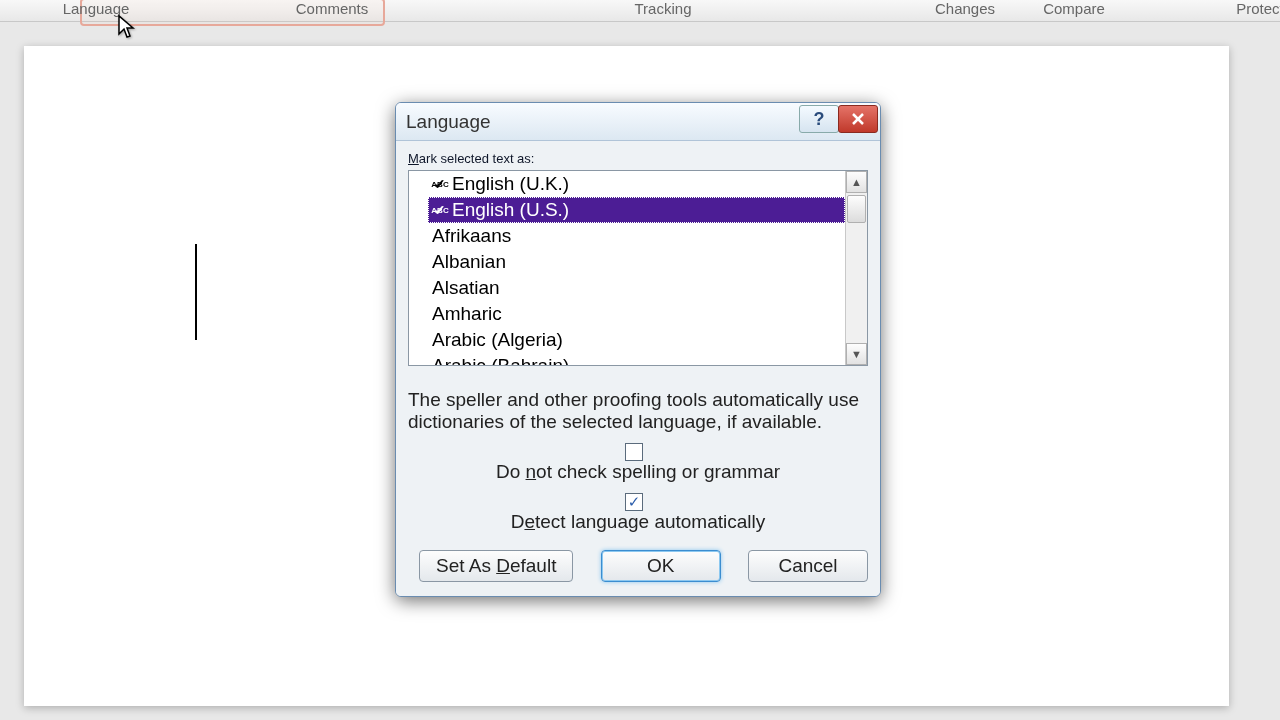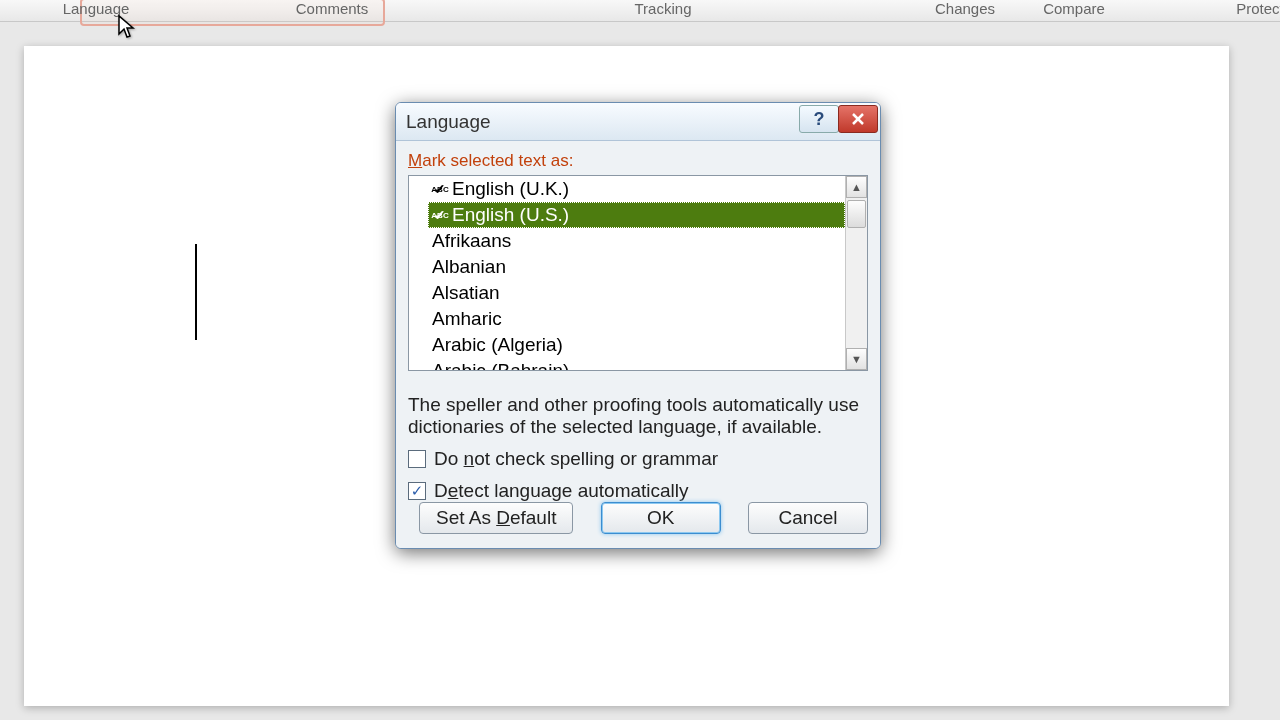--- a/index.html
+++ b/index.html
@@ -121,22 +121,22 @@
   border-color: #8a2a20;
   color: #fff;
 }
 .close-btn svg line { stroke:#fff; stroke-width:2.5; }
 
 .dialog-body {
   padding: 10px 12px 14px 12px;
   background: #eef2f5;
 }
 .label-text {
-  font-size: 17px;
-  color: #c2410c;
+  font-size: 13px;
+  color: #0f172a;
   margin-bottom: 4px;
 }
 .underline { text-decoration: underline; }
 
 .listbox-wrap {
   display:flex;
   border: 1px solid #8a97a4;
   background: #fff;
   height: 196px;
   padding-left: 19px;
@@ -148,21 +148,21 @@
 .list-item {
   font-size: 19px;
   padding: 1px 2px 1px 2px;
   line-height: 24px;
   display: flex;
   align-items: center;
   color: #000;
   white-space: nowrap;
 }
 .list-item.selected {
-  background: #4d7c0f;
+  background: #4c1d95;
   color: #fff;
   outline: 1px dotted #fff;
   outline-offset: -1px;
 }
 .spell-icon {
   width: 20px;
   height: 18px;
   margin-right: 2px;
   display: inline-flex;
   align-items: center;
@@ -218,36 +218,37 @@
   line-height: 22px;
   margin-top: 23px;
 }
 
 .check-row {
   display: flex;
   align-items: center;
   font-size: 19px;
   color: #222;
   margin-top: 10px;
+  flex-direction: column;
 }
 .checkbox {
   width: 18px;
   height: 18px;
   border: 1px solid #5a6b7c;
   background: #fff;
   margin-right: 8px;
   display:flex; align-items:center; justify-content:center;
   font-size: 15px;
   color: #2a5caa;
 }
 
 .button-row {
   display: flex;
   justify-content: space-between;
-  margin-top: 0;
+  margin-top: 17px;
   padding-left: 11px;
 }
 .dlg-btn {
   font-size: 19px;
   padding: 4px 16px;
   min-width: 120px;
   border: 1px solid #8a97a4;
   border-radius: 4px;
   background: linear-gradient(#fdfdfd, #e4e8ec);
   text-align: center;

